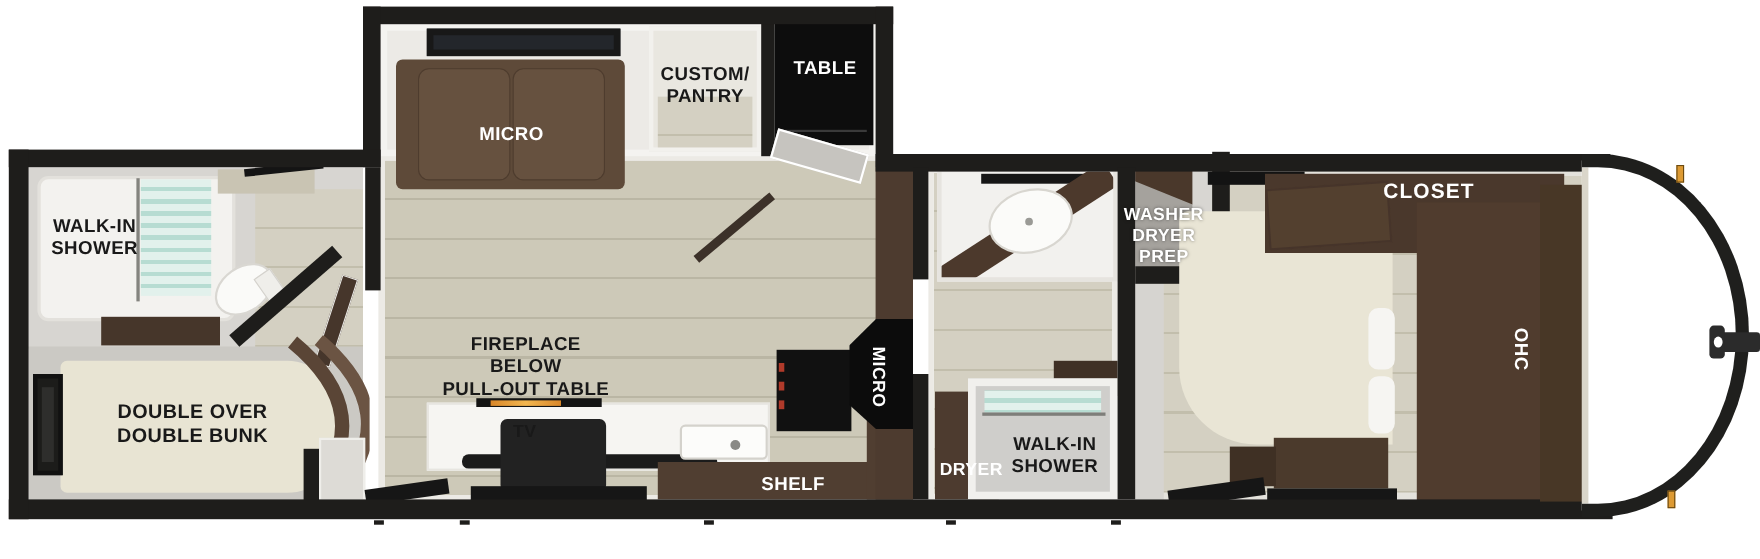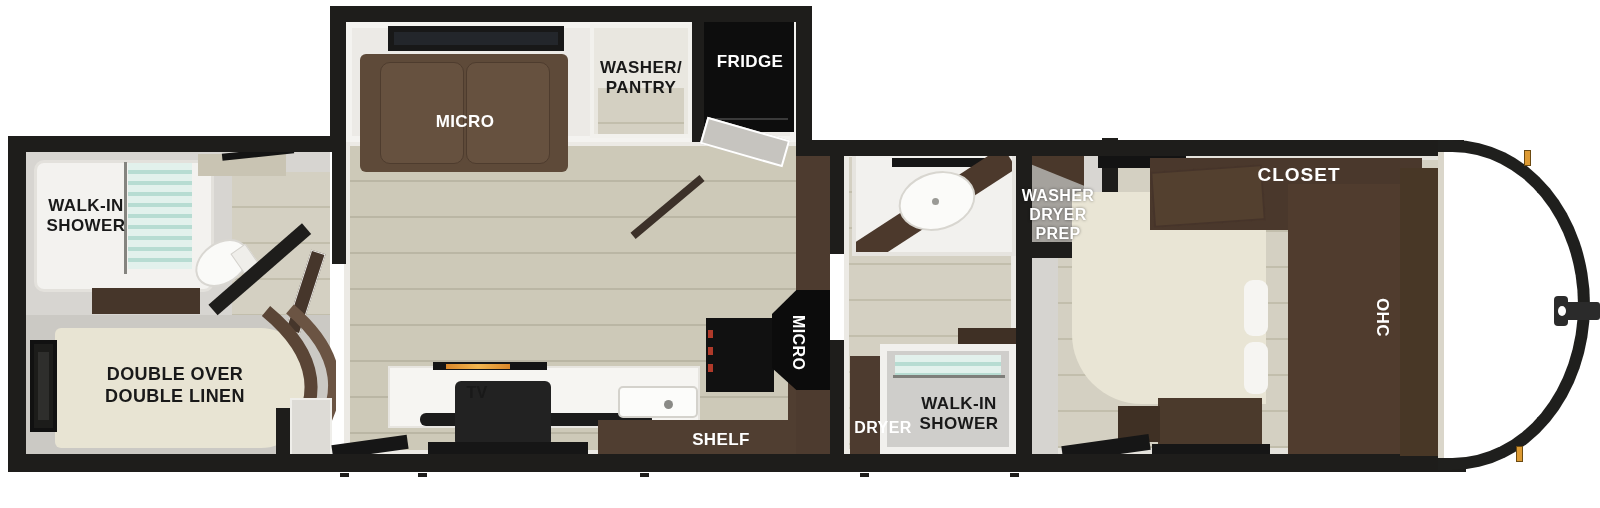--- a/index.html
+++ b/index.html
@@ -135,25 +135,28 @@
 
   <div style="left:340px;top:473px;width:9px;height:4px;background:#1e1d1b;"></div>
   <div style="left:418px;top:473px;width:9px;height:4px;background:#1e1d1b;"></div>
   <div style="left:640px;top:473px;width:9px;height:4px;background:#1e1d1b;"></div>
   <div style="left:860px;top:473px;width:9px;height:4px;background:#1e1d1b;"></div>
   <div style="left:1010px;top:473px;width:9px;height:4px;background:#1e1d1b;"></div>
 
   <div class="lbl" style="left:28px;top:196px;width:116px;">WALK-IN
 SHOWER</div>
   <div class="lbl" style="left:55px;top:364px;width:240px;font-size:18px;">DOUBLE OVER
-DOUBLE LINEN</div>
+DOUBLE BUNK</div>
   <div class="lblw" style="left:395px;top:112px;width:140px;">MICRO</div>
-  <div class="lbl" style="left:588px;top:58px;width:106px;">WASHER/
+  <div class="lbl" style="left:588px;top:58px;width:106px;">CUSTOM/
 PANTRY</div>
-  <div class="lblw" style="left:706px;top:52px;width:88px;">FRIDGE</div>
+  <div class="lblw" style="left:706px;top:52px;width:88px;">TABLE</div>
+  <div class="lbl" style="left:380px;top:303px;width:196px;">FIREPLACE
+BELOW
+PULL-OUT TABLE</div>
   <div class="lbl" style="left:432px;top:383px;width:90px;font-size:16px;">TV</div>
   <div class="lblw vert" style="left:786px;top:300px;width:22px;height:86px;font-size:16px;">MICRO</div>
   <div class="lblw" style="left:661px;top:430px;width:120px;">SHELF</div>
   <div class="lblw" style="left:1008px;top:186px;width:100px;font-size:16px;text-shadow:0 0 3px rgba(0,0,0,.5);text-align:center;">WASHER
 DRYER
 PREP</div>
   <div class="lblw" style="left:852px;top:418px;width:62px;font-size:16px;">DRYER</div>
   <div class="lbl" style="left:893px;top:394px;width:132px;">WALK-IN
 SHOWER</div>
   <div class="lblw" style="left:1240px;top:164px;width:118px;font-size:19px;letter-spacing:1px;">CLOSET</div>

